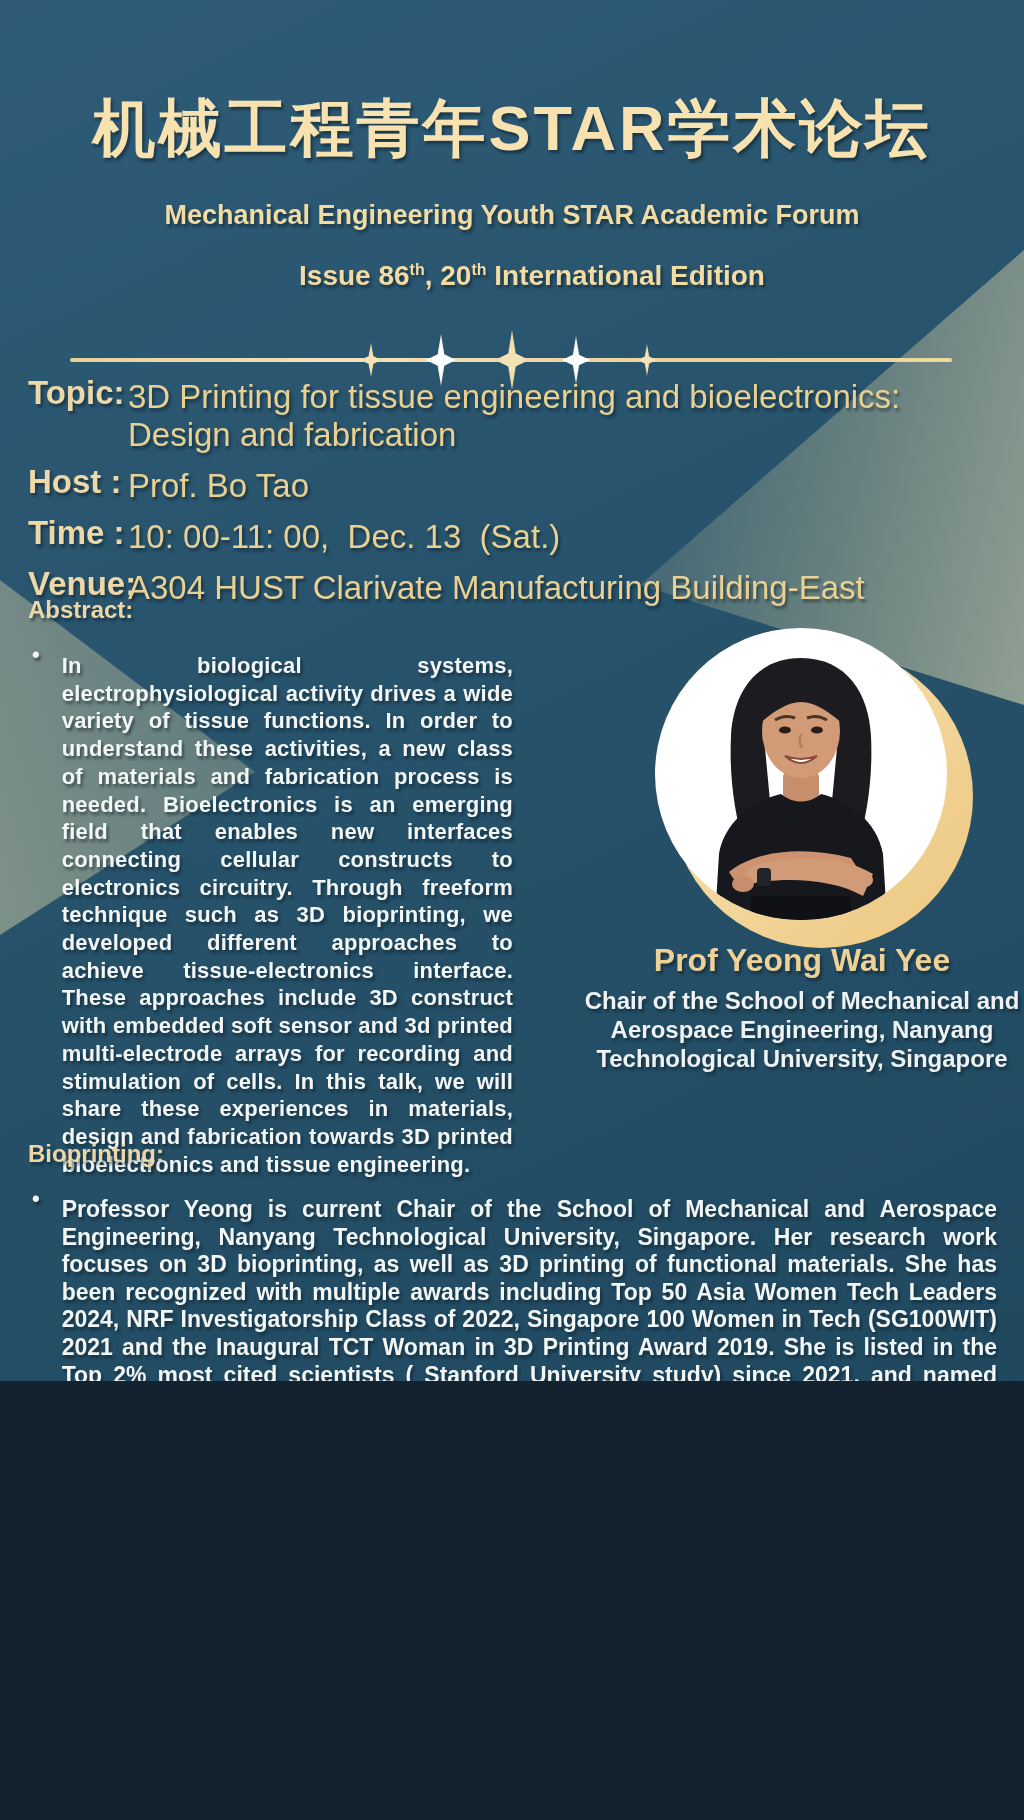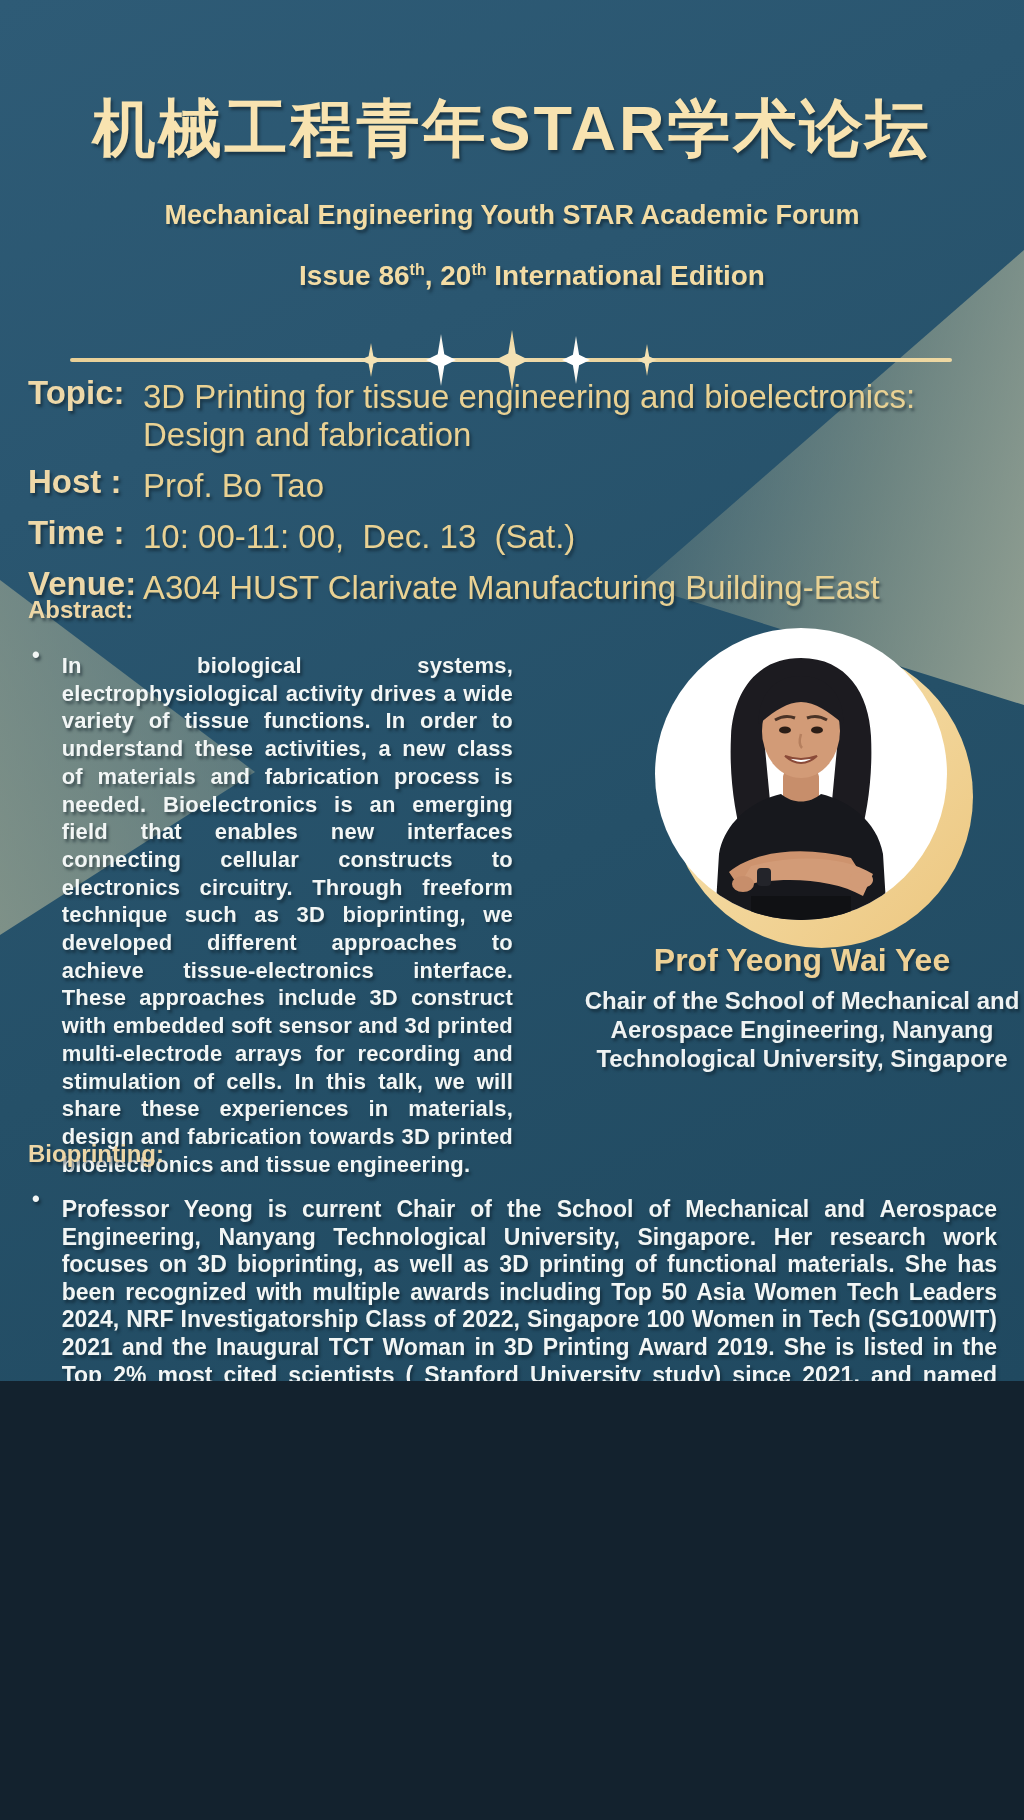--- a/index.html
+++ b/index.html
@@ -43,21 +43,21 @@
 
   .divider{position:absolute;left:70px;top:358px;width:882px;height:4px;
     background:linear-gradient(90deg,#e8cf96 0%,#f3e3bc 30%,#e9d097 70%,#eed8a2 100%);
     border-radius:2px;}
   .star{position:absolute;transform:translate(-50%,-50%);
     clip-path:polygon(50% 0,61% 39%,100% 50%,61% 61%,50% 100%,39% 61%,0 50%,39% 39%);}
   .star.gold{background:radial-gradient(circle,#f4e2b4 30%,#e7c98c 100%);}
   .star.white{background:radial-gradient(circle,#ffffff 30%,#efe9d8 100%);}
 
   .details{position:absolute;left:28px;top:374px;width:930px;}
-  .drow{display:grid;grid-template-columns:100px 1fr;column-gap:15px;margin-bottom:9px;}
+  .drow{display:grid;grid-template-columns:100px 1fr;column-gap:0;margin-bottom:9px;}
   .dlabel{font-size:33px;font-weight:bold;color:#eed8a8;}
   .dvalue{font-size:33px;font-weight:normal;color:#e9d193;padding-top:4px;white-space:pre-wrap;}
   .dvalue .line2{display:block;}
 
   .sec-heading{position:absolute;font-size:24px;font-weight:bold;color:#eed7a6;}
   .abstract-heading{left:28px;top:596px;}
   .intro-heading{left:28px;top:1140px;}
 
   .bullet-par{display:flex;position:absolute;}
   .bullet-par .bullet{font-size:22px;font-weight:bold;color:#f2f6f5;padding:2px 10px 0 4px;}

